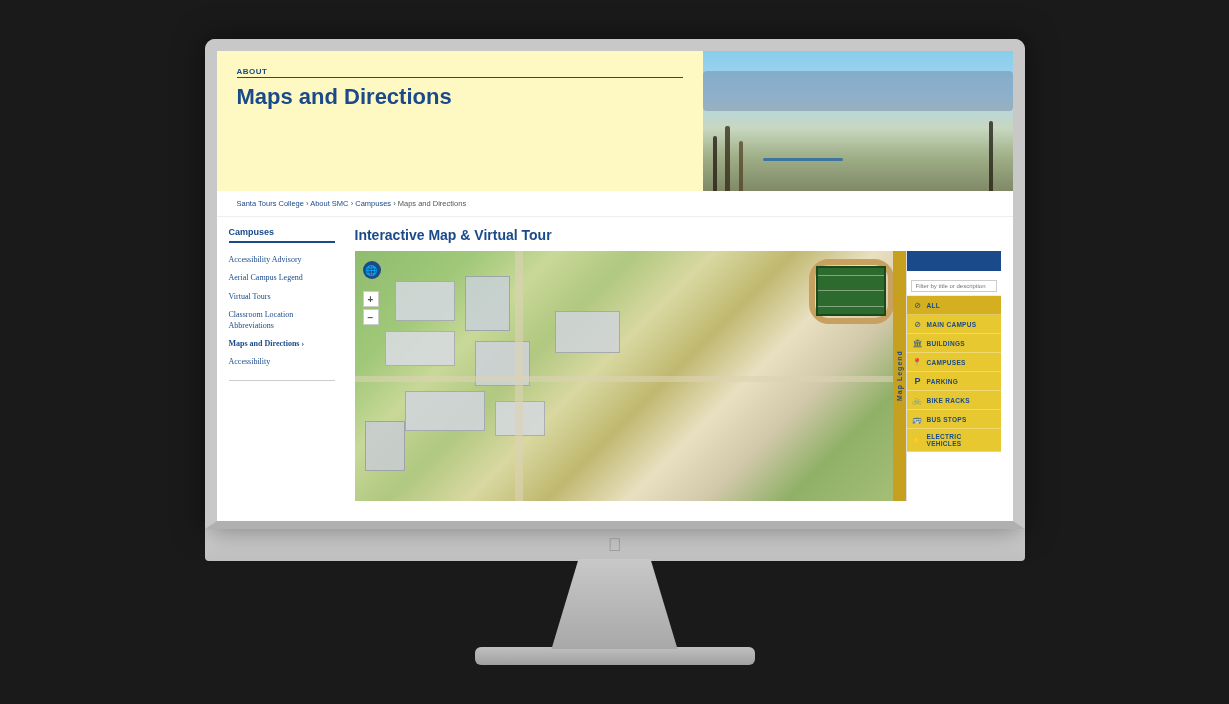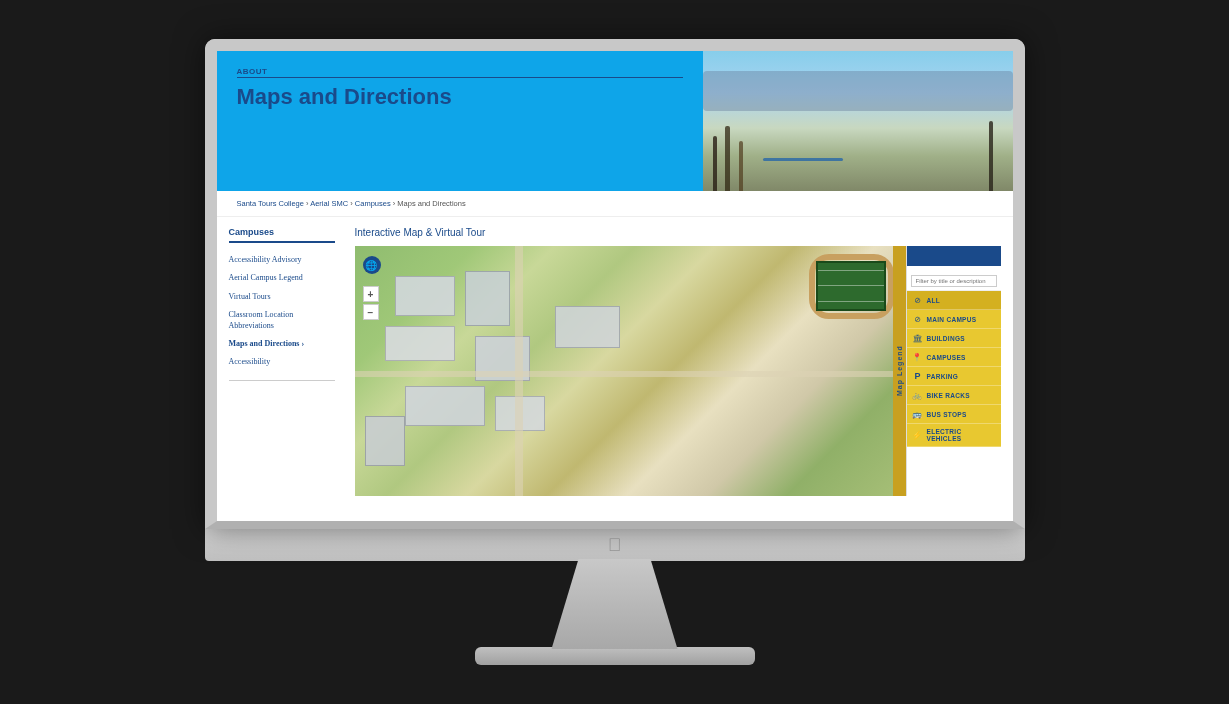--- a/index.html
+++ b/index.html
@@ -68,21 +68,21 @@
       height: 100%;
       overflow: hidden;
       background: #fff;
       font-family: Arial, sans-serif;
     }
 
     
     .header-banner {
       width: 100%;
       height: 140px;
-      background: #0ea5e9;
+      background: #fef9c3;
       display: flex;
       position: relative;
       overflow: hidden;
     }
 
     .header-text-area {
       flex: 1;
       padding: 16px 20px;
       display: flex;
       flex-direction: column;
@@ -186,22 +186,22 @@
       margin: 8px 0;
     }
 
     
     .map-section {
       flex: 1;
       padding: 0 12px 0 8px;
     }
 
     .section-title {
-      font-size: 10px;
-      font-weight: normal;
+      font-size: 14px;
+      font-weight: bold;
       color: #1a4a8a;
       margin-bottom: 8px;
     }
 
     .map-container {
       width: 100%;
       height: 250px;
       position: relative;
       display: flex;
       overflow: hidden;
@@ -404,21 +404,21 @@
           <div style="position:absolute;bottom:0;left:36px;width:4px;height:50px;background:rgba(80,60,30,0.7);border-radius:2px 2px 0 0;"></div>
           <div style="position:absolute;bottom:0;right:20px;width:4px;height:70px;background:rgba(40,35,25,0.8);border-radius:2px 2px 0 0;"></div>
           <div style="position:absolute;top:20px;left:0;right:0;height:40px;background:rgba(100,120,150,0.4);border-radius:4px;"></div>
           <div style="position:absolute;bottom:30px;left:60px;width:80px;height:3px;background:rgba(0,80,180,0.6);border-radius:2px;"></div>
         </div>
       </div>
 
       <div class="breadcrumb-bar">
         <a href="#">Santa Tours College</a>
         <span> › </span>
-        <a href="#">Aerial SMC</a>
+        <a href="#">About SMC</a>
         <span> › </span>
         <a href="#">Campuses</a>
         <span> › </span>
         <span>Maps and Directions</span>
       </div>
 
       <div class="main-content">
 
         <div class="sidebar">
           <div class="sidebar-section-title">Campuses</div>

